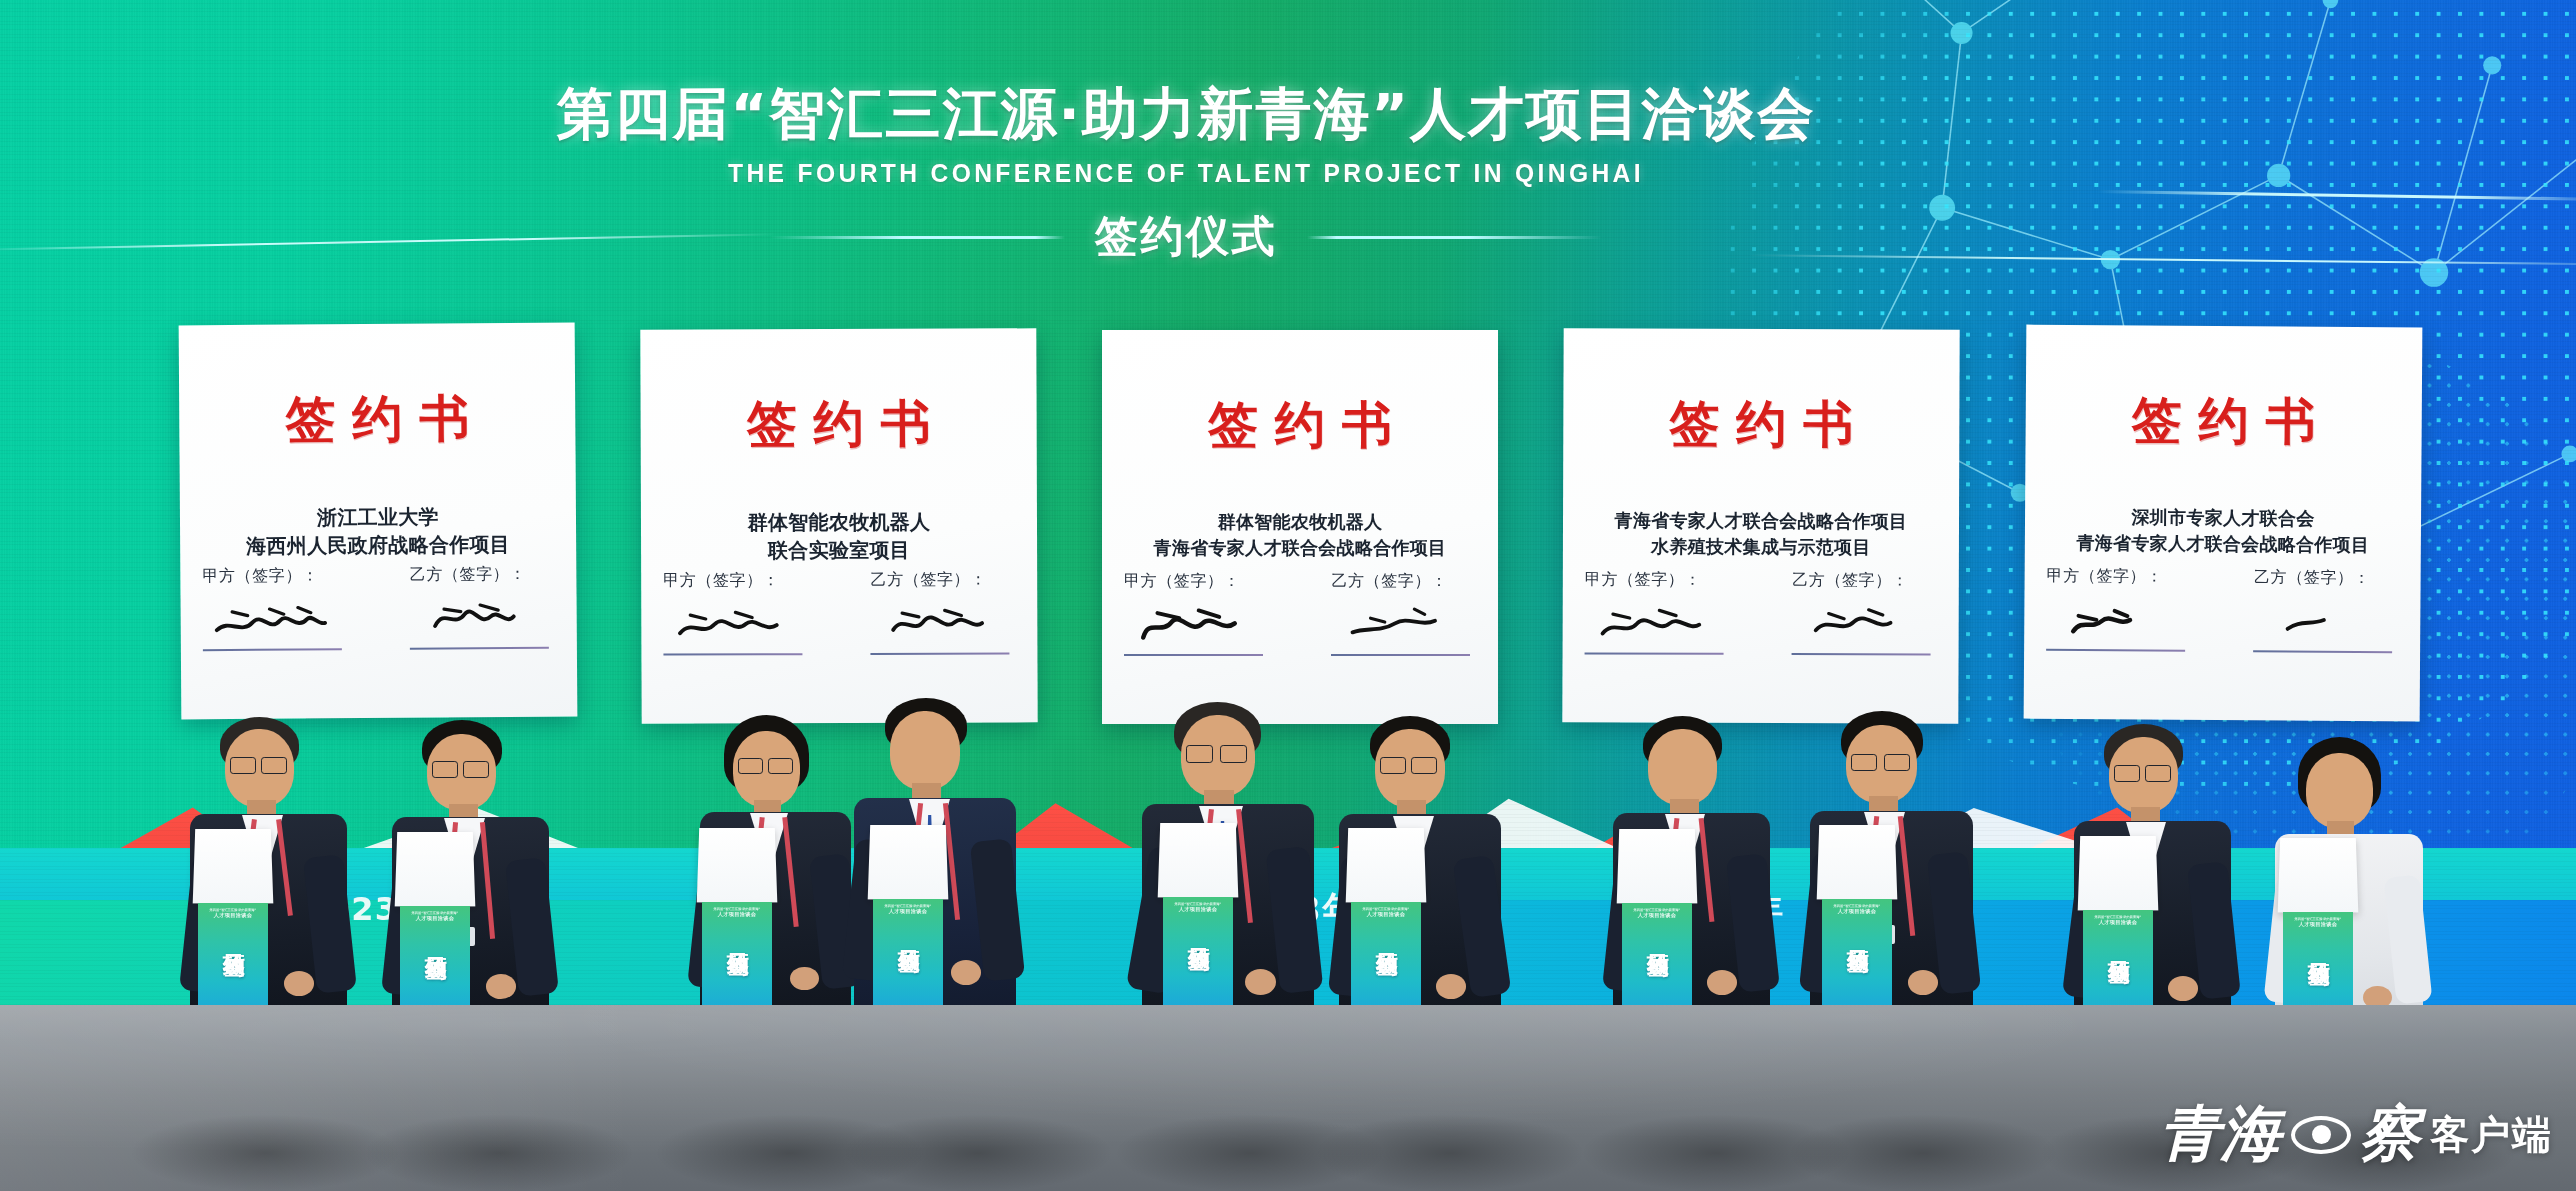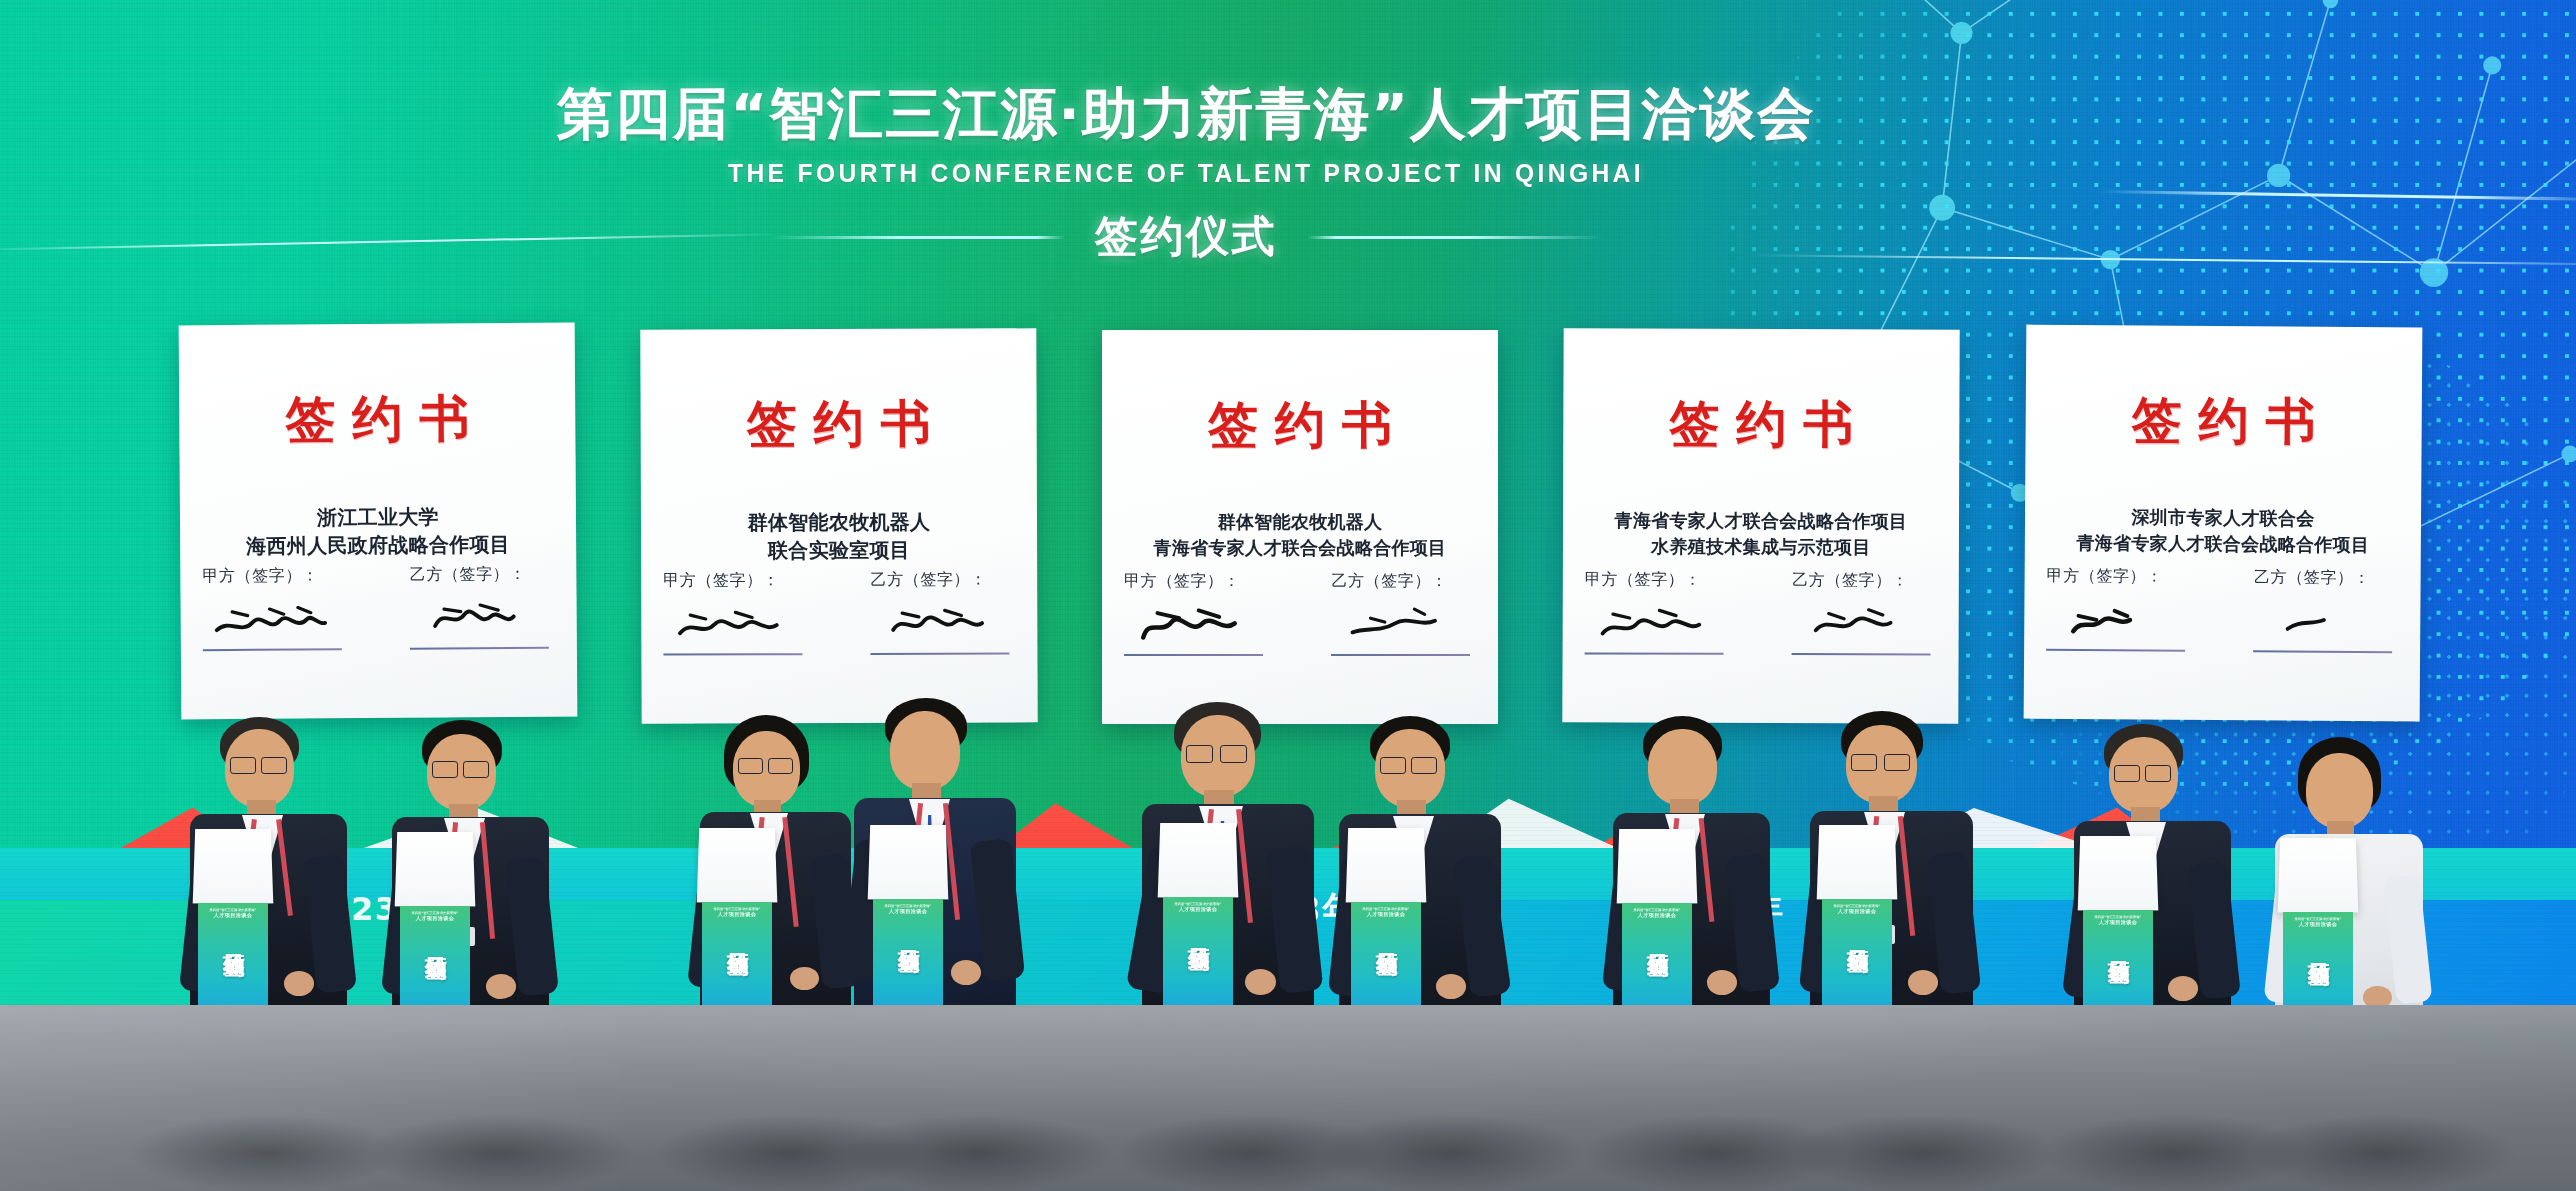--- a/index.html
+++ b/index.html
@@ -784,15 +784,24 @@
     <div class="floor-shadow" style="left:654px;"></div>
     <div class="floor-shadow" style="left:842px;"></div>
     <div class="floor-shadow" style="left:1114px;"></div>
     <div class="floor-shadow" style="left:1314px;"></div>
     <div class="floor-shadow" style="left:1580px;"></div>
     <div class="floor-shadow" style="left:1787px;"></div>
     <div class="floor-shadow" style="left:2039px;"></div>
     <div class="floor-shadow" style="left:2246px;"></div>
   </div>
 
+  <div class="watermark">
+    <span class="wm-logo">青海</span>
+    <span class="wm-eye">
+      <span class="o"></span>
+        <span class="p"></span>
+    </span>
+    <span class="wm-logo">察</span>
+    <span class="wm-sub">客户端</span>
+  </div>
 
 </div>
 
 
 </body></html>

